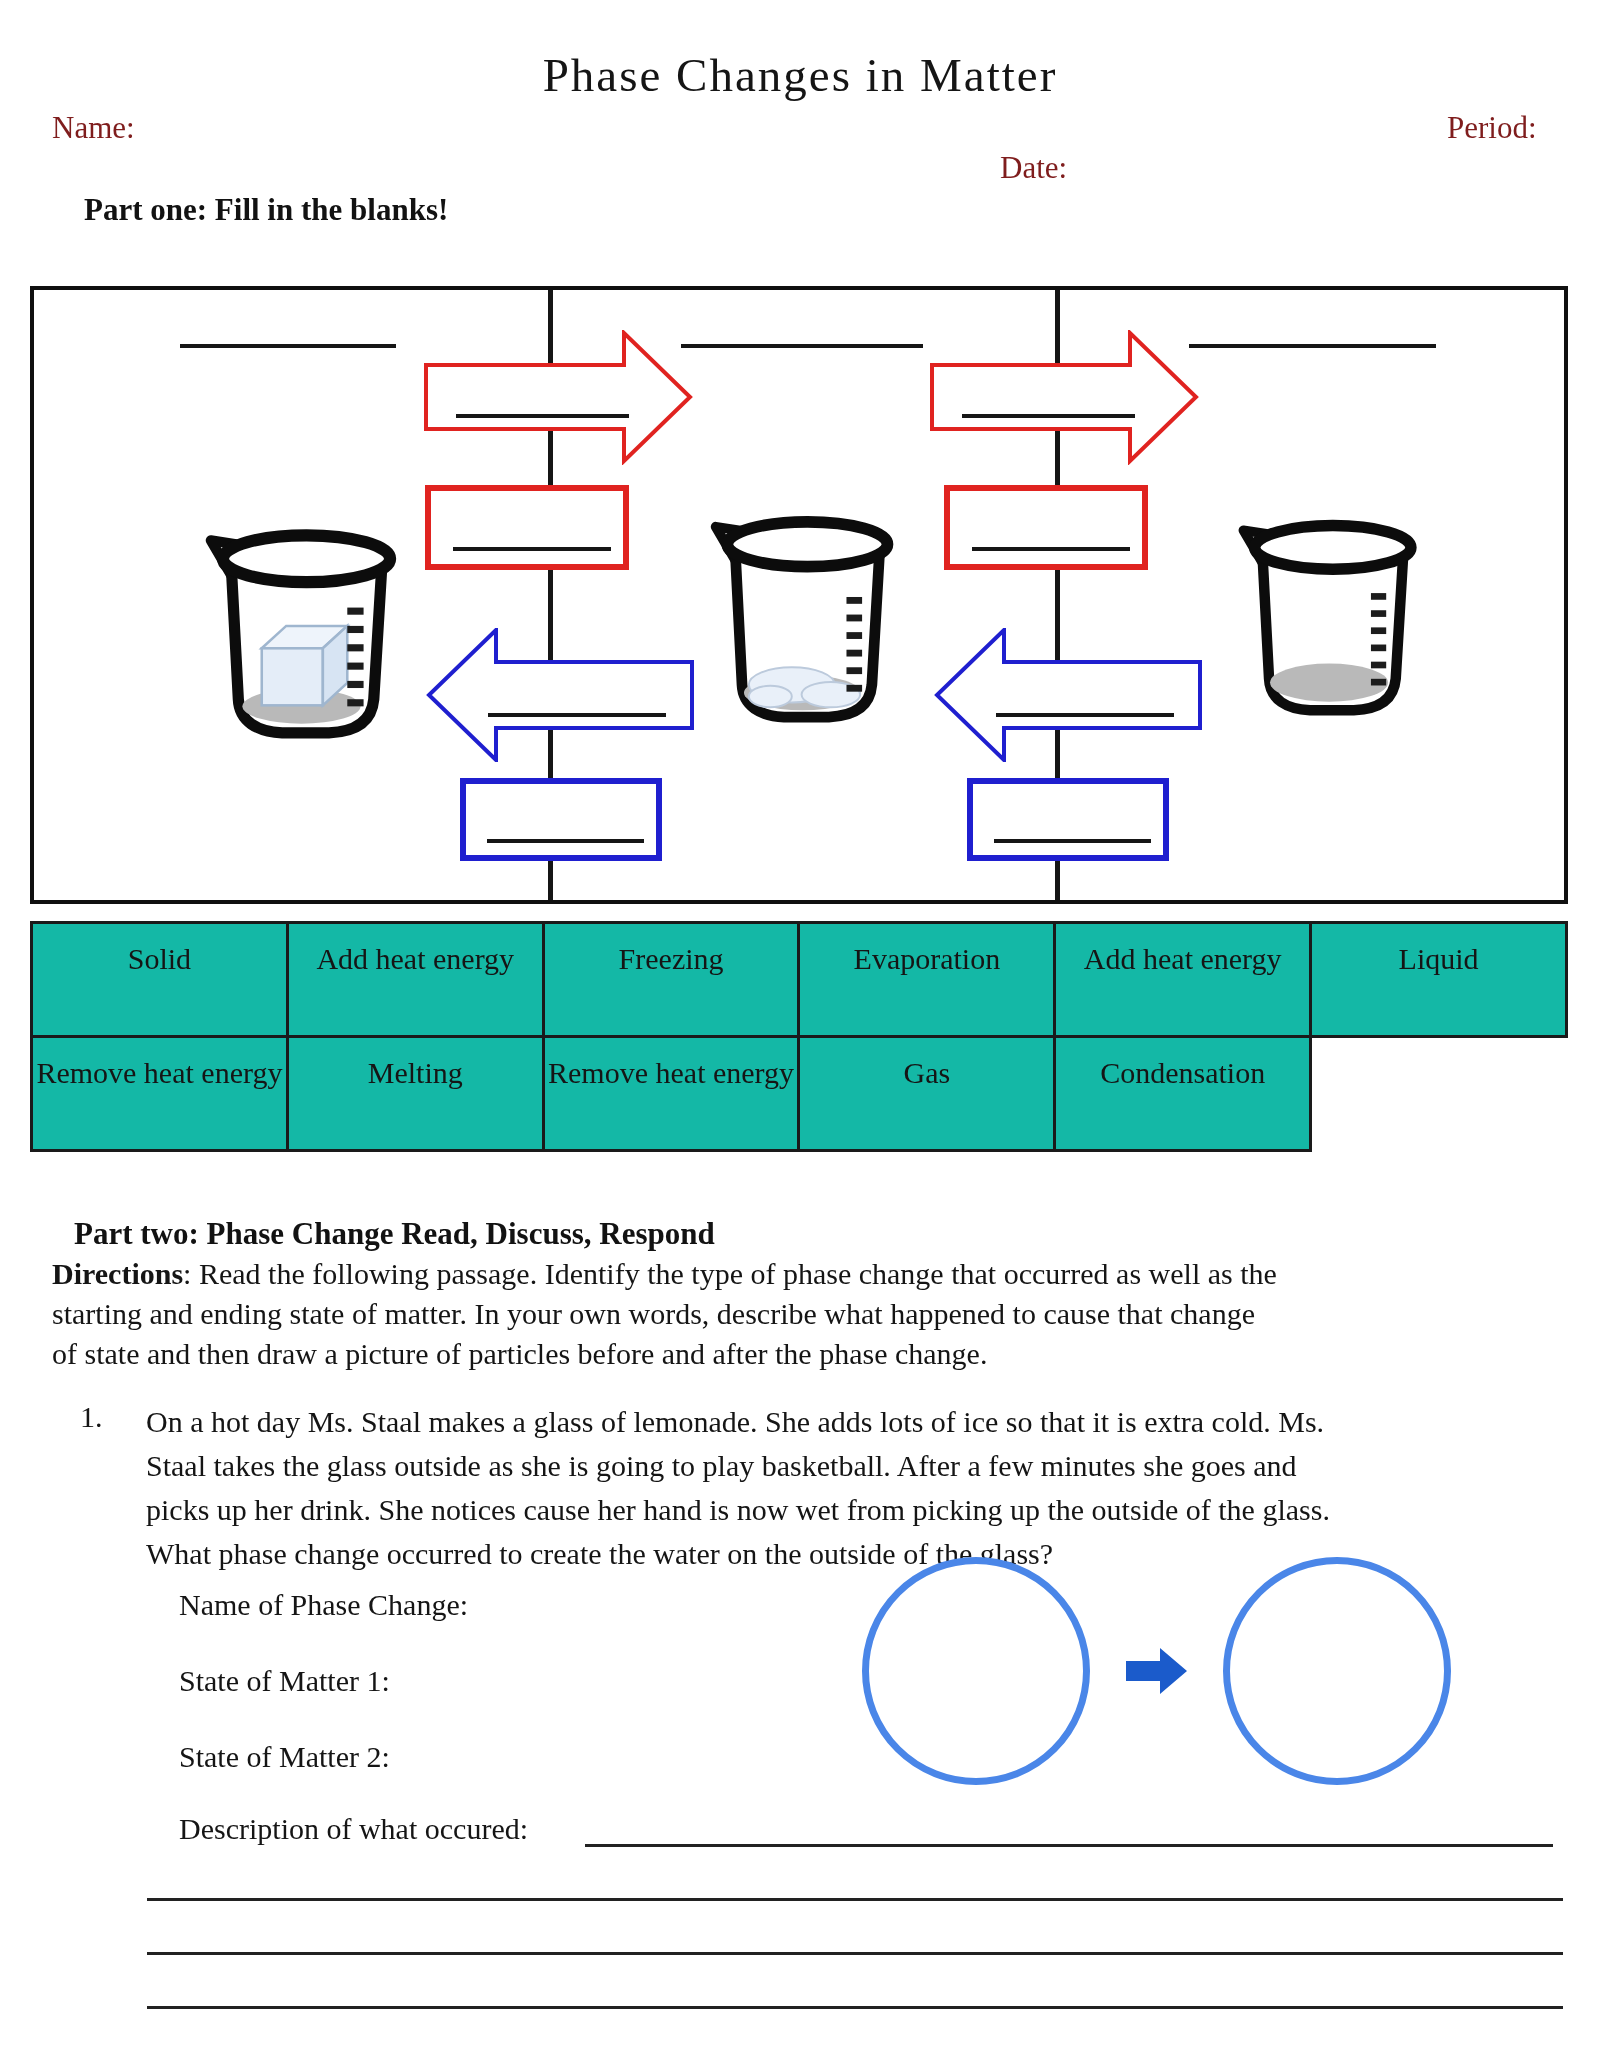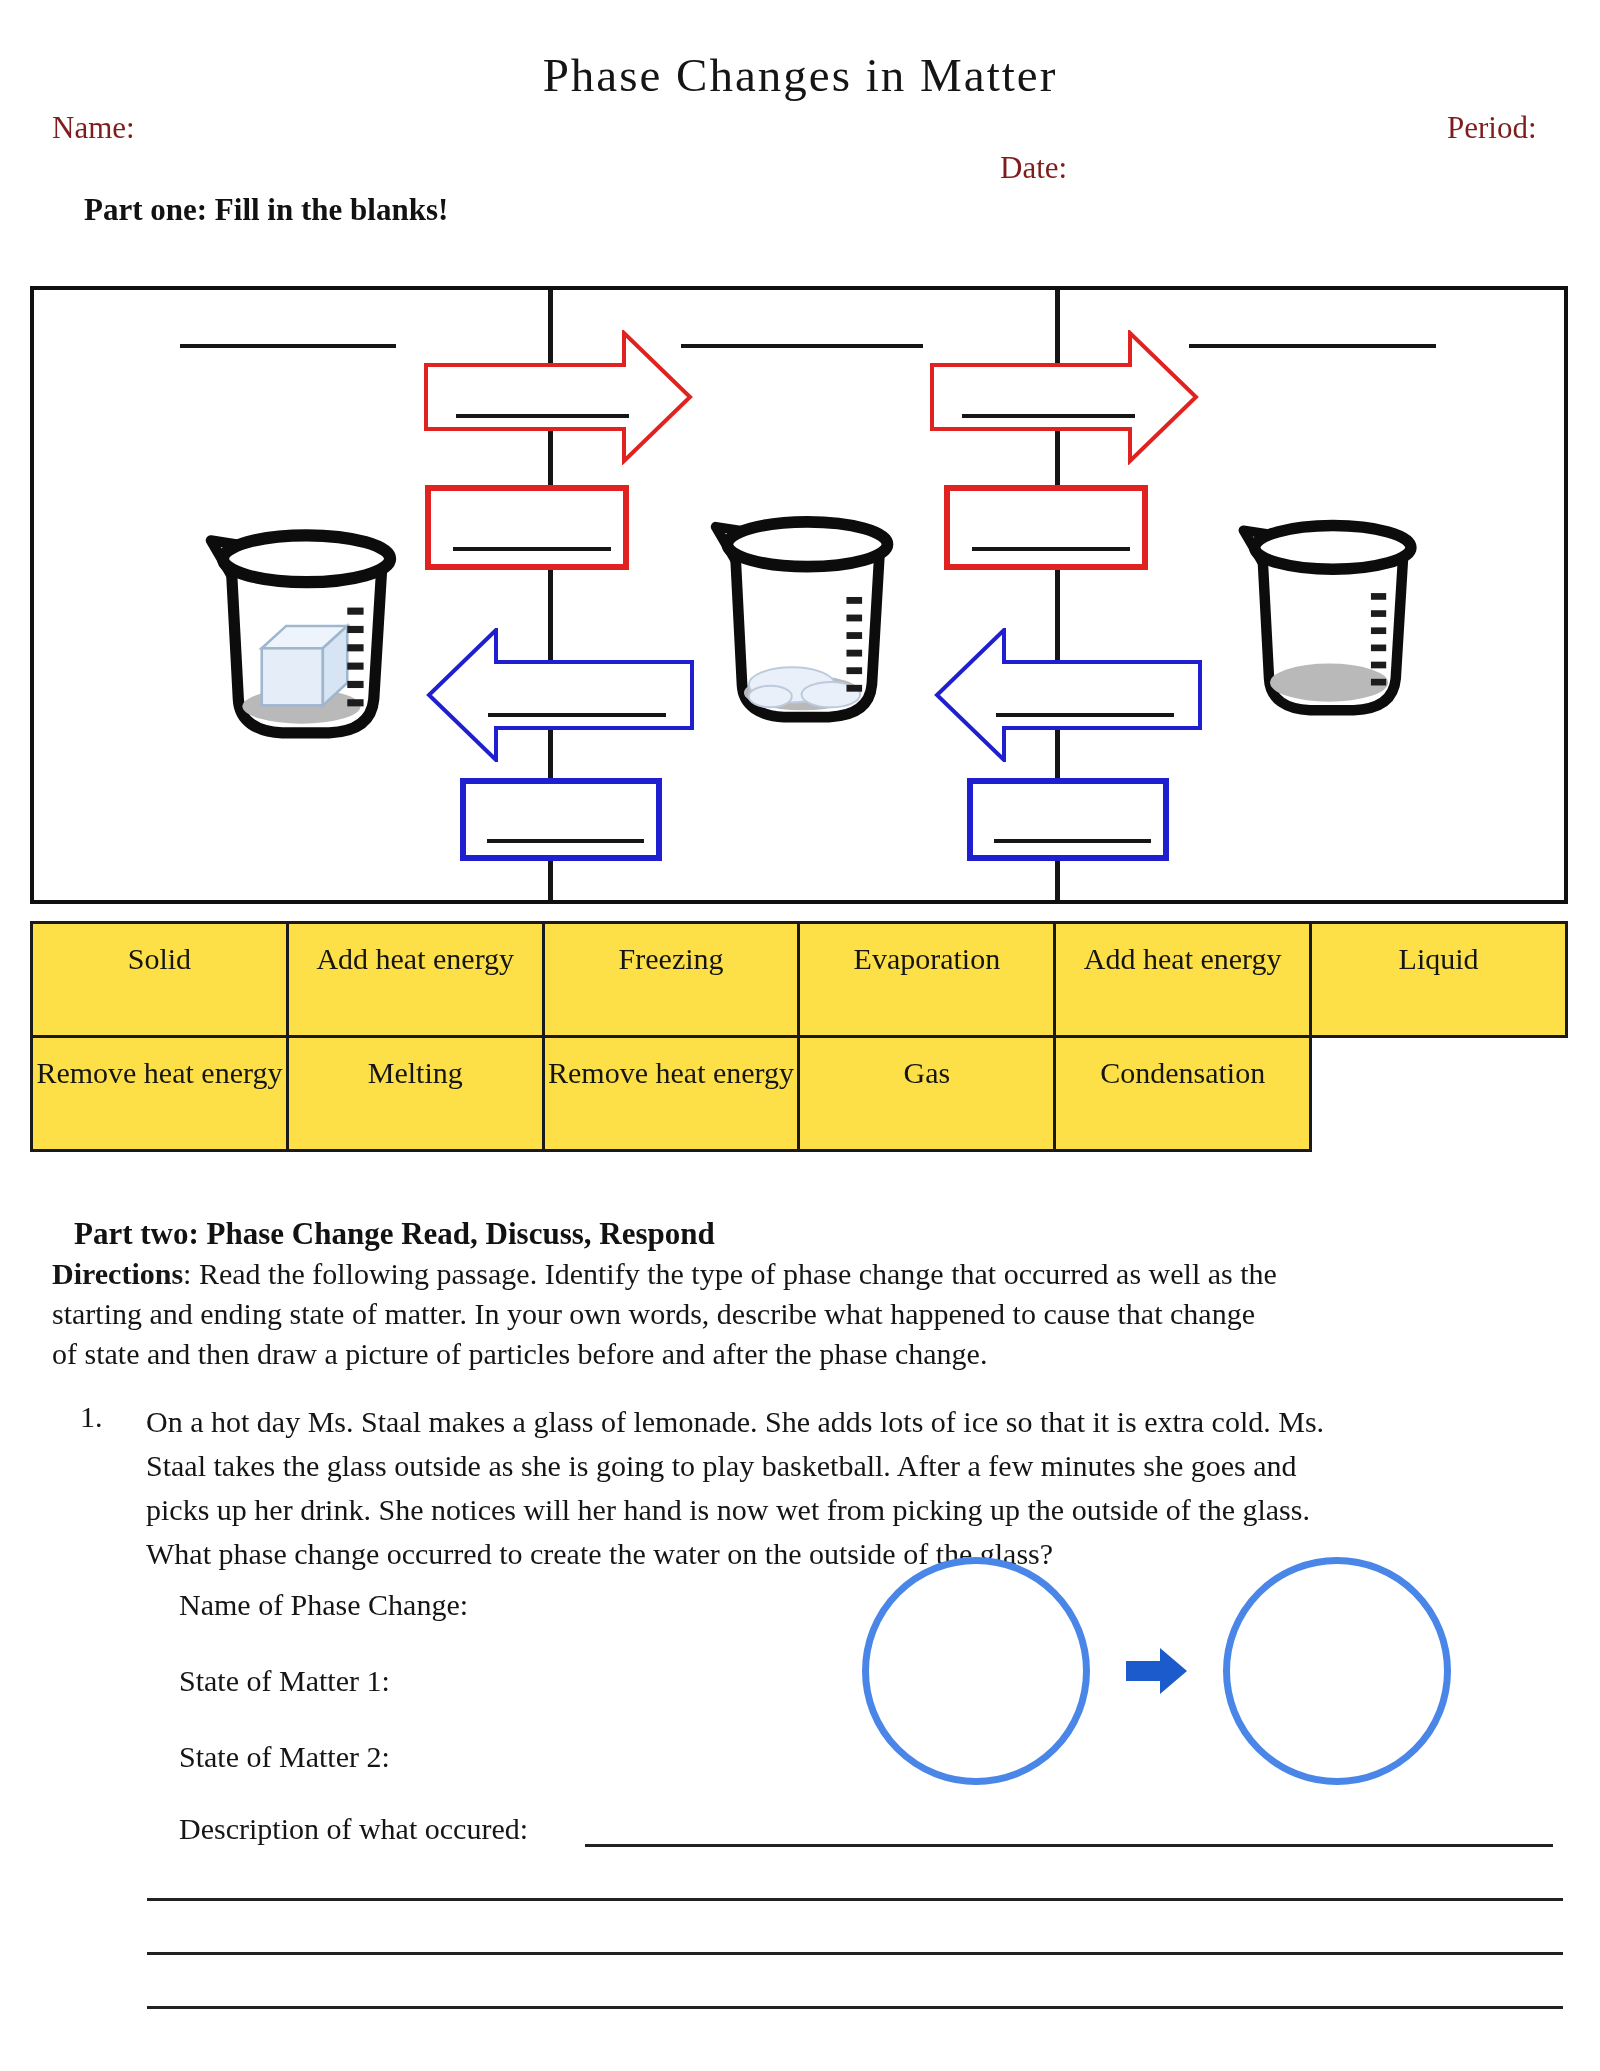--- a/index.html
+++ b/index.html
@@ -31,21 +31,21 @@
   .pbox.blue { border-color:#1f1fcf; }
   .pbox .box-line { position:absolute; height:4px; background:#161616; }
   .beaker { position:absolute; z-index:2; }
   
   .wordbank {
     position:absolute; left:30px; top:921px; width:1538px;
     border-collapse:collapse; table-layout:fixed;
   }
   .wordbank td {
     border:3px solid #1a1a1a; height:114px; vertical-align:top; text-align:center;
-    font-size:30px; line-height:40px; padding-top:15px; background:#fde047; color:#151515;
+    font-size:30px; line-height:40px; padding-top:15px; background:#14b8a6; color:#151515;
   }
   .wordbank td.empty { border:none; background:transparent; }
   
   .q-num { position:absolute; font-size:30px; color:#151515; }
   .answer-label { position:absolute; font-size:30px; color:#151515;margin-left:29px; }
   .write-line { position:absolute; height:3px; background:#222; }
   .particle-circle {
     position:absolute; width:228px; height:228px; border-radius:50%;
     border:7px solid #4a86e8; background:#fff;
   }
@@ -184,21 +184,21 @@
   <div class="body-text" style="left:52px; top:1254px; width:1512px;">
     <div><span class="h-bold">Directions</span><span>: Read the following passage. Identify the type of phase change that occurred as well as the</span></div>
     <div>starting and ending state of matter. In your own words, describe what happened to cause that change</div>
     <div>of state and then draw a picture of particles before and after the phase change.</div>
   </div>
 
   <div class="q-num" style="left:80px; top:1400px;">1.</div>
   <div class="body-text" style="left:146px; top:1400px; width:1400px; line-height:44px;">
     <div>On a hot day Ms. Staal  makes a glass of lemonade. She adds lots of ice so that it is extra cold. Ms.</div>
     <div>Staal  takes the glass outside as she is going to  play basketball. After a few minutes she goes and</div>
-    <div>picks up her drink. She notices will her hand is now wet from picking up the outside of the glass.</div>
+    <div>picks up her drink. She notices cause her hand is now wet from picking up the outside of the glass.</div>
     <div>What phase change occurred to create the water on the outside of the glass?</div>
   </div>
 
   <div class="answer-label" style="left:150px; top:1588px;">Name of Phase Change:</div>
   <div class="answer-label" style="left:150px; top:1664px;">State of Matter 1:</div>
   <div class="answer-label" style="left:150px; top:1740px;">State of Matter 2:</div>
   <div class="answer-label" style="left:150px; top:1812px;">Description of what occured:</div>
 
   <div class="particle-circle" style="left:862px;  top:1557px;"></div>
   <div class="particle-circle" style="left:1223px; top:1557px;"></div>

